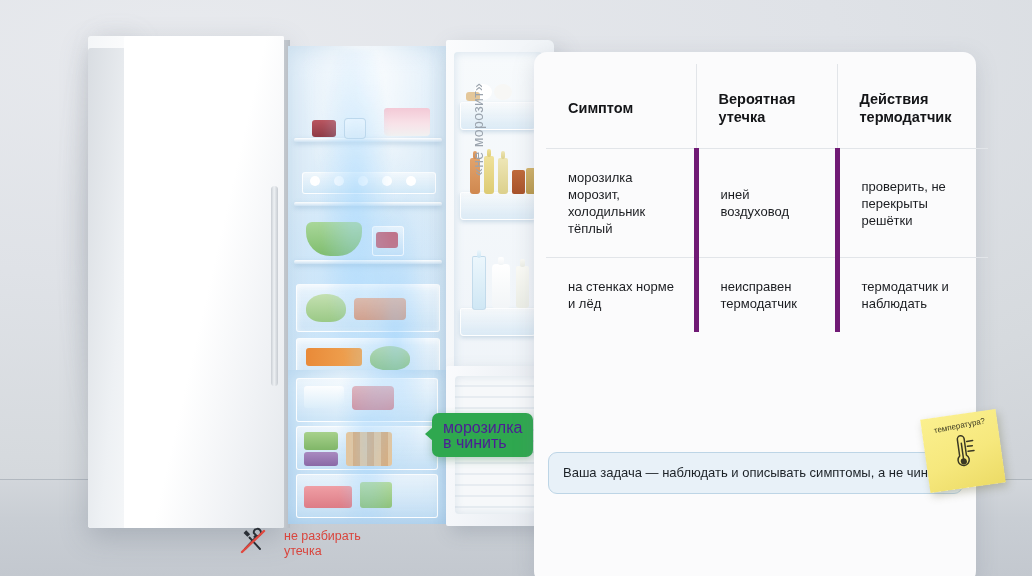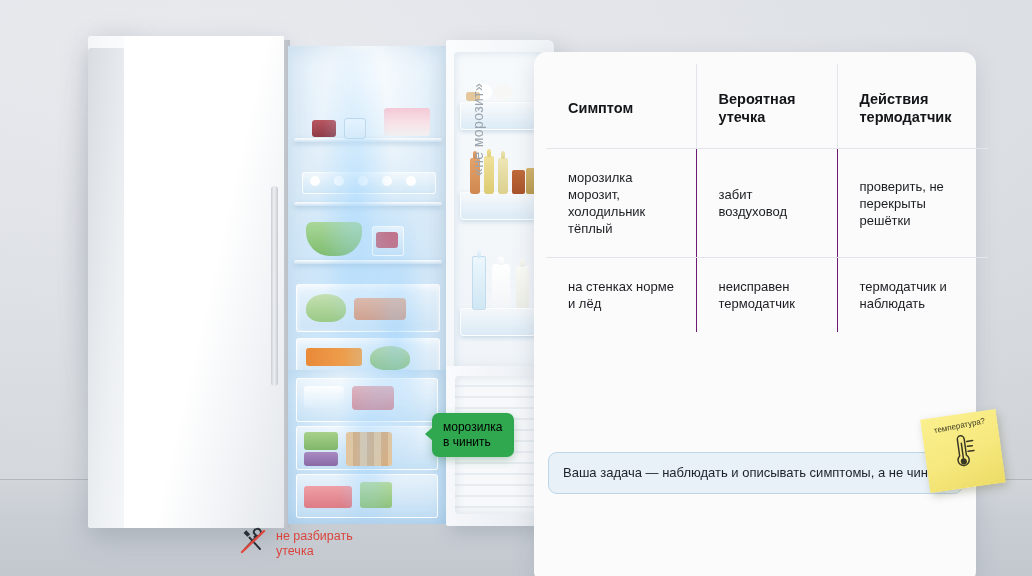--- a/index.html
+++ b/index.html
@@ -236,22 +236,22 @@
     letter-spacing: .4px;
     white-space: nowrap;
   }
 
   
   .badge-green {
     position: absolute;
     left: 432px;
     top: 413px;
     background: #2fa84f;
-    color: #000000;
-    font-size: 12px;
+    color: #4c1d95;
+    font-size: 16px;
     line-height: 15px;
     padding: 7px 11px;
     border-radius: 7px;
     box-shadow: 0 3px 8px rgba(40,110,60,.30);
   }
   .badge-green::before {
     content: "";
     position: absolute;
     left: -7px; top: 14px;
     border-top: 7px solid transparent;
@@ -259,21 +259,21 @@
     border-right: 8px solid #2fa84f;
   }
 
   
   .warn {
     position: absolute;
     left: 238px;
     top: 527px;
     display: flex;
     align-items: center;
-    gap: 8px;
+    gap: 16px;
   }
   .warn-text {
     font-size: 12.5px;
     line-height: 15px;
     color: #d9453d;
   }
 
   
   .card {
     position: absolute;
@@ -304,21 +304,21 @@
     border-right: 1px solid #e2e5e9;
   }
   table.tbl td {
     font-size: 13px;
     line-height: 17px;
     color: #1b1d21;
     text-align: left;
     padding: 20px 14px 20px 22px;
     vertical-align: middle;
     border-bottom: 1px solid #e2e5e9;
-    border-right: 1px solid #701a75;
+    border-right: 5px solid #701a75;
   }
   table.tbl th:last-child,
   table.tbl td:last-child { border-right: none; }
   table.tbl tr:last-child td { border-bottom: none; }
   .col-1 { width: 150px; }
   .col-2 { width: 141px; }
   .col-3 { width: 151px; }
 
   
   .callout {
@@ -488,21 +488,21 @@
       <thead>
         <tr>
           <th>Симптом</th>
           <th>Вероятная утечка</th>
           <th>Действия термодатчик</th>
         </tr>
       </thead>
       <tbody>
         <tr>
           <td>морозилка морозит, холодильник тёплый</td>
-          <td>забит воздуховод</td>
+          <td>иней воздуховод</td>
           <td>проверить, не перекрыты решётки</td>
         </tr>
         <tr>
           <td>на стенках норме и лёд</td>
           <td>неисправен термодатчик</td>
           <td>термодатчик и наблюдать</td>
         </tr>
       </tbody>
     </table>
   </div>

